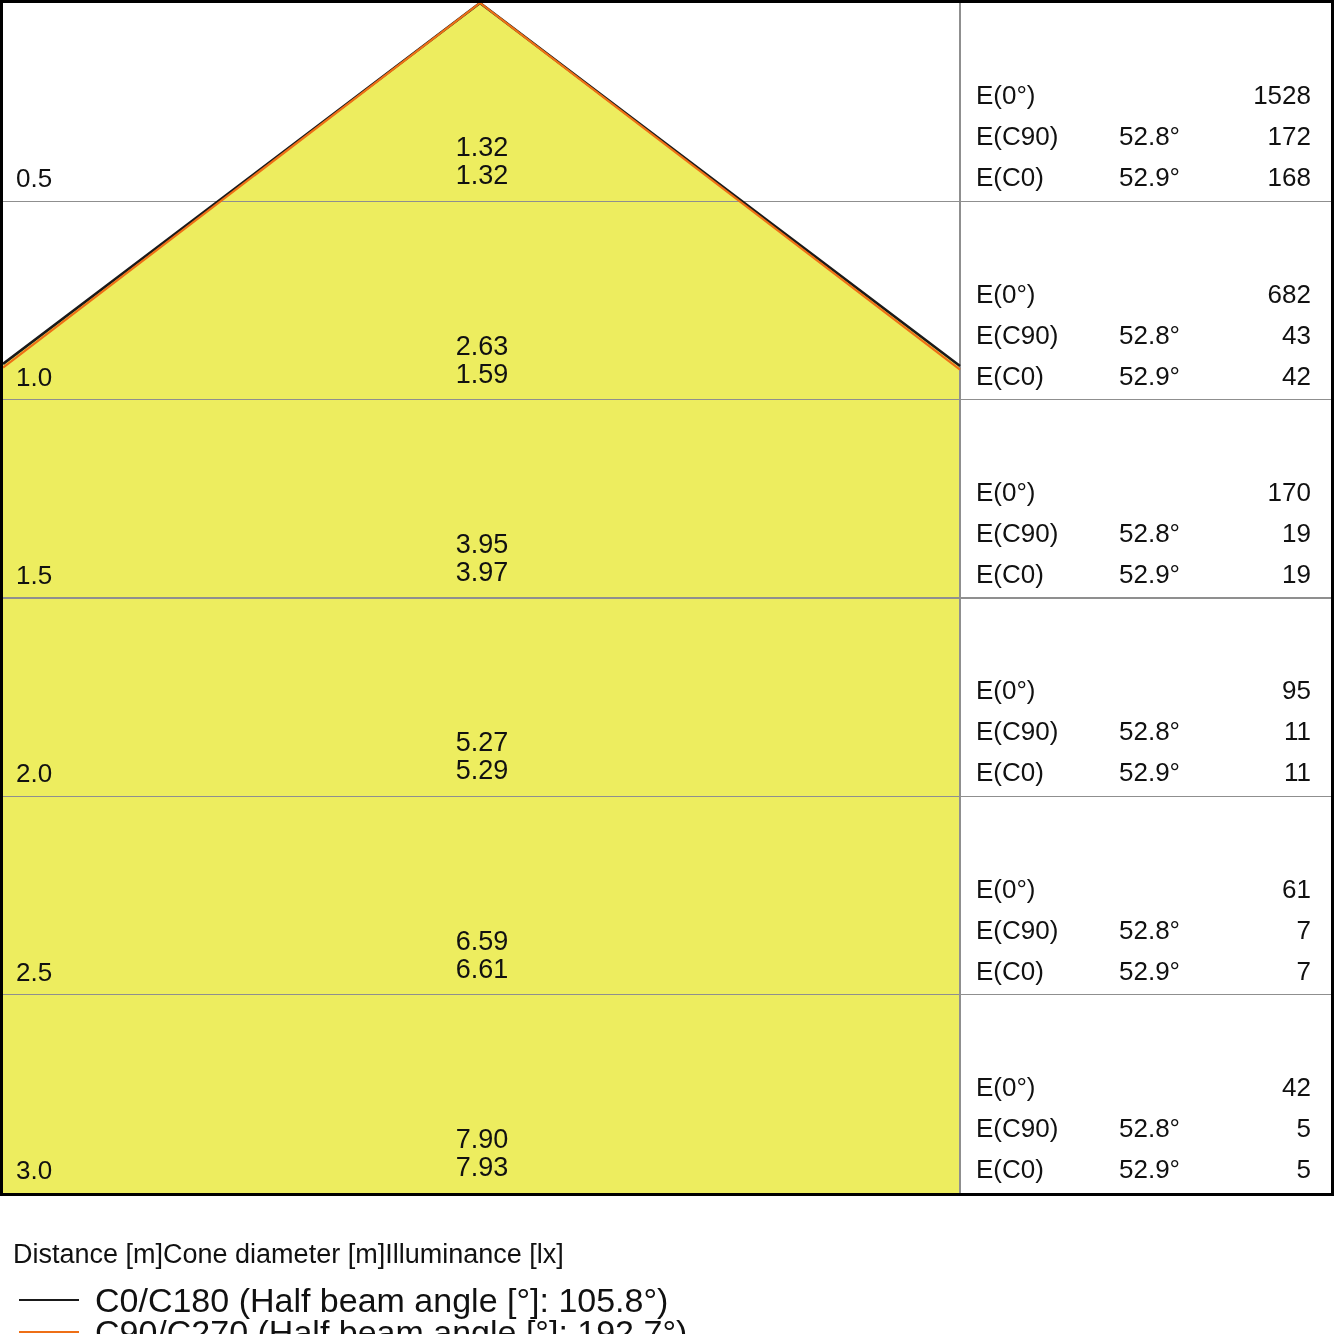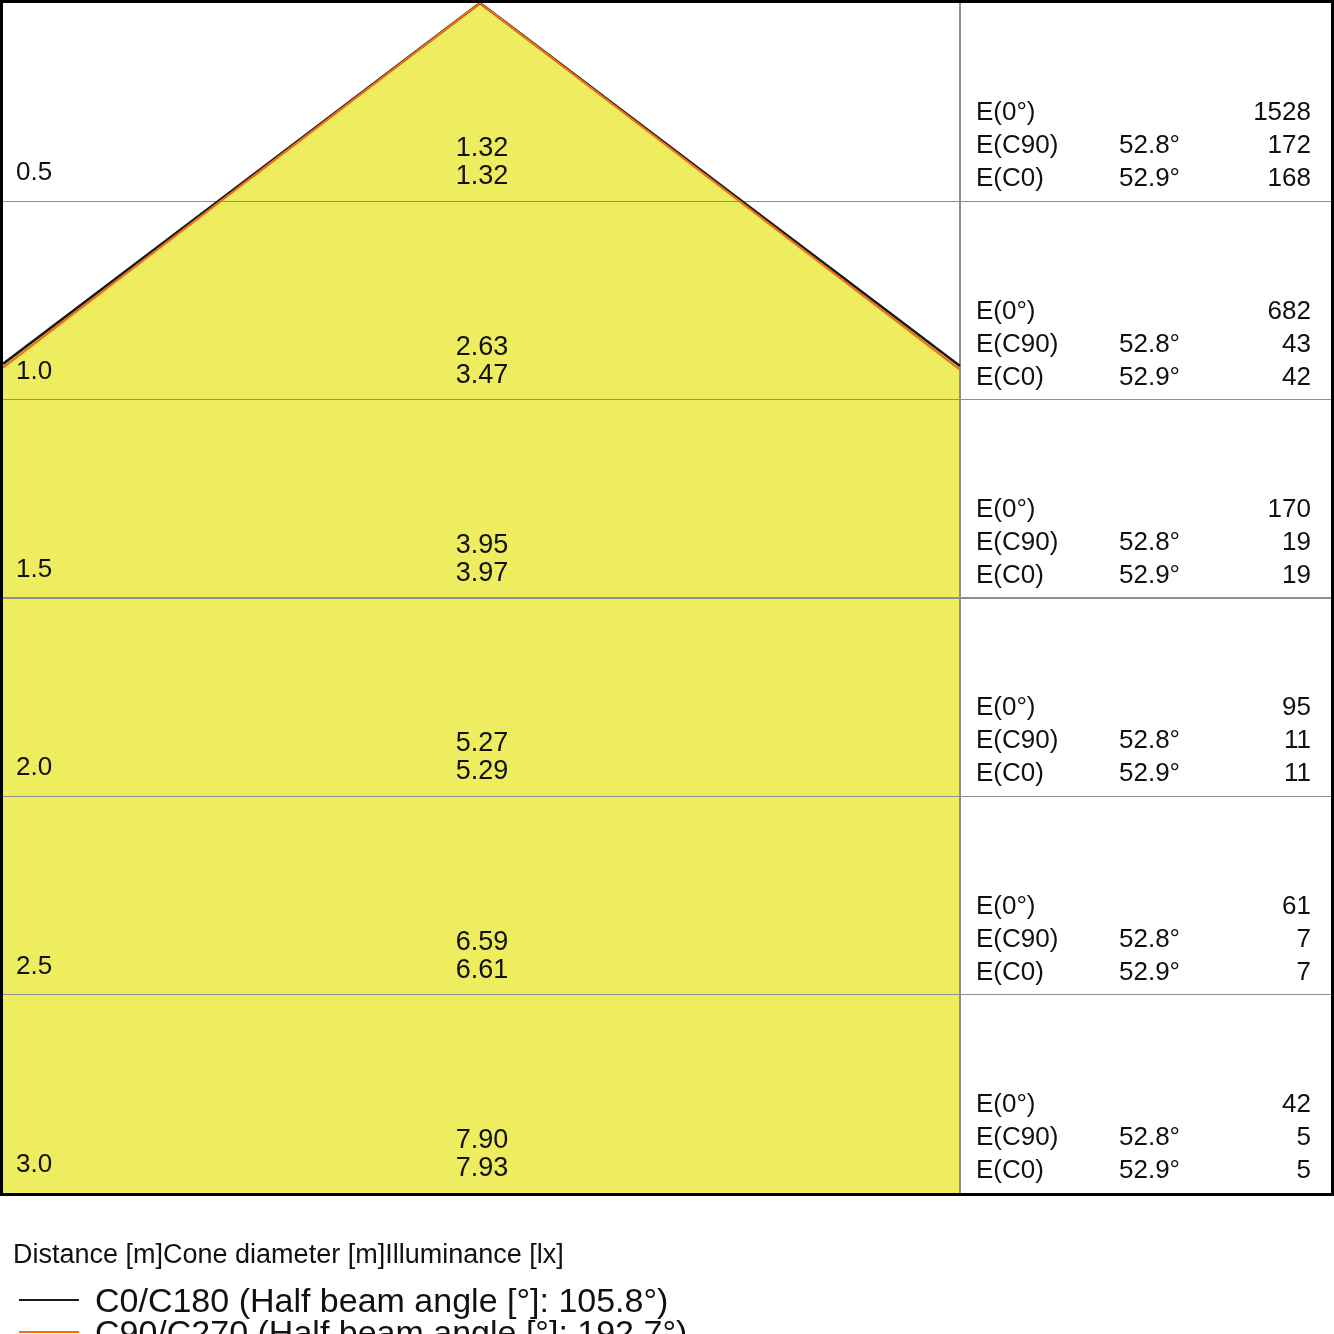--- a/index.html
+++ b/index.html
@@ -10,24 +10,24 @@
   .chart {
     position:absolute; left:0; top:0; width:1334px; height:1196px;
     border:3px solid #000; box-sizing:border-box; background:#fff;
   }
   .chart svg { position:absolute; left:0; top:0; width:1328px; height:1190px; display:block; }
   .rows { position:absolute; left:0; top:0; width:1328px; height:1190px; display:flex; flex-direction:column; }
   .row { flex:1 1 0; display:flex; position:relative; }
   .cone-col { width:958px; position:relative; }
   .e-col { flex:1 1 0; position:relative; }
   .dia-pair { position:absolute; left:0; width:100%; bottom:12px; text-align:center; font-size:27px; line-height:28px; }
-  .dist { position:absolute; left:13px; bottom:16px; font-size:26px; line-height:28px;margin-top:32px; }
+  .dist { position:absolute; left:13px; bottom:9px; font-size:26px; line-height:28px;margin-top:32px; }
   .e-block { position:absolute; left:0; right:0; bottom:7px; }
   .e-line { display:flex; align-items:baseline; font-size:26px; line-height:33px; padding:0 20px 0 15px; }
-  .e-lab { width:143px; flex:0 0 auto; }
+  .e-lab { width:143px; flex:0 0 auto;margin-top:8px; }
   .e-angle { width:110px; flex:0 0 auto; }
   .e-val { flex:1 1 auto; text-align:right; }
   .footer { position:absolute; left:0; top:1196px; width:1334px; height:138px; background:#fff;margin-top:29px; }
   .caption { margin:14px 0 0 13px; font-size:27px; line-height:30px; }
   .legend { margin:15px 0 0 19px; }
   .legend-item { display:flex; align-items:center; font-size:34px; height:32px; }
   .swatch { width:60px; height:2px; margin-right:16px; flex:0 0 auto; }
 </style>
 </head>
 <body>
@@ -77,21 +77,21 @@
                 <span class="e-val">168</span>
               </div>
           </div>
         </div>
       </div>
 
       <div class="row">
         <div class="cone-col">
           <div class="dia-pair">
             <div>2.63</div>
-            <div>3.47</div>
+            <div>1.59</div>
           </div>
           <div class="dist">1.0</div>
         </div>
         <div class="e-col">
           <div class="e-block">
             <div class="e-line">
                 <span class="e-lab">E(0°)</span>
                 <span class="e-angle"></span>
                 <span class="e-val">682</span>
               </div>

